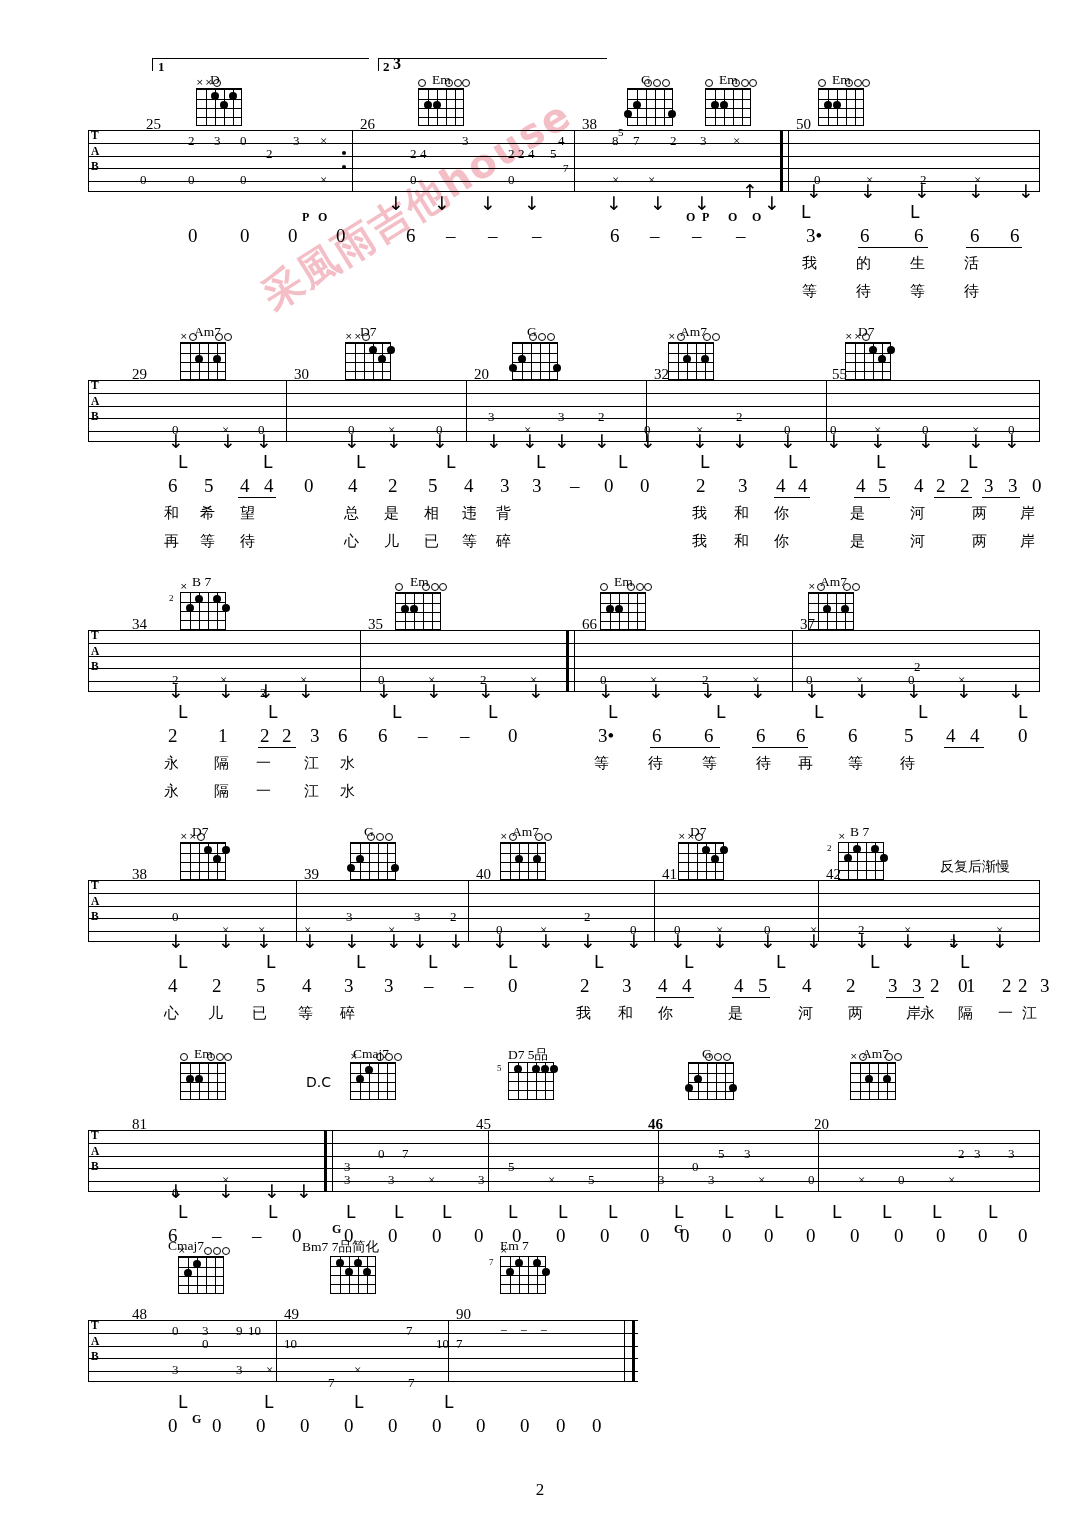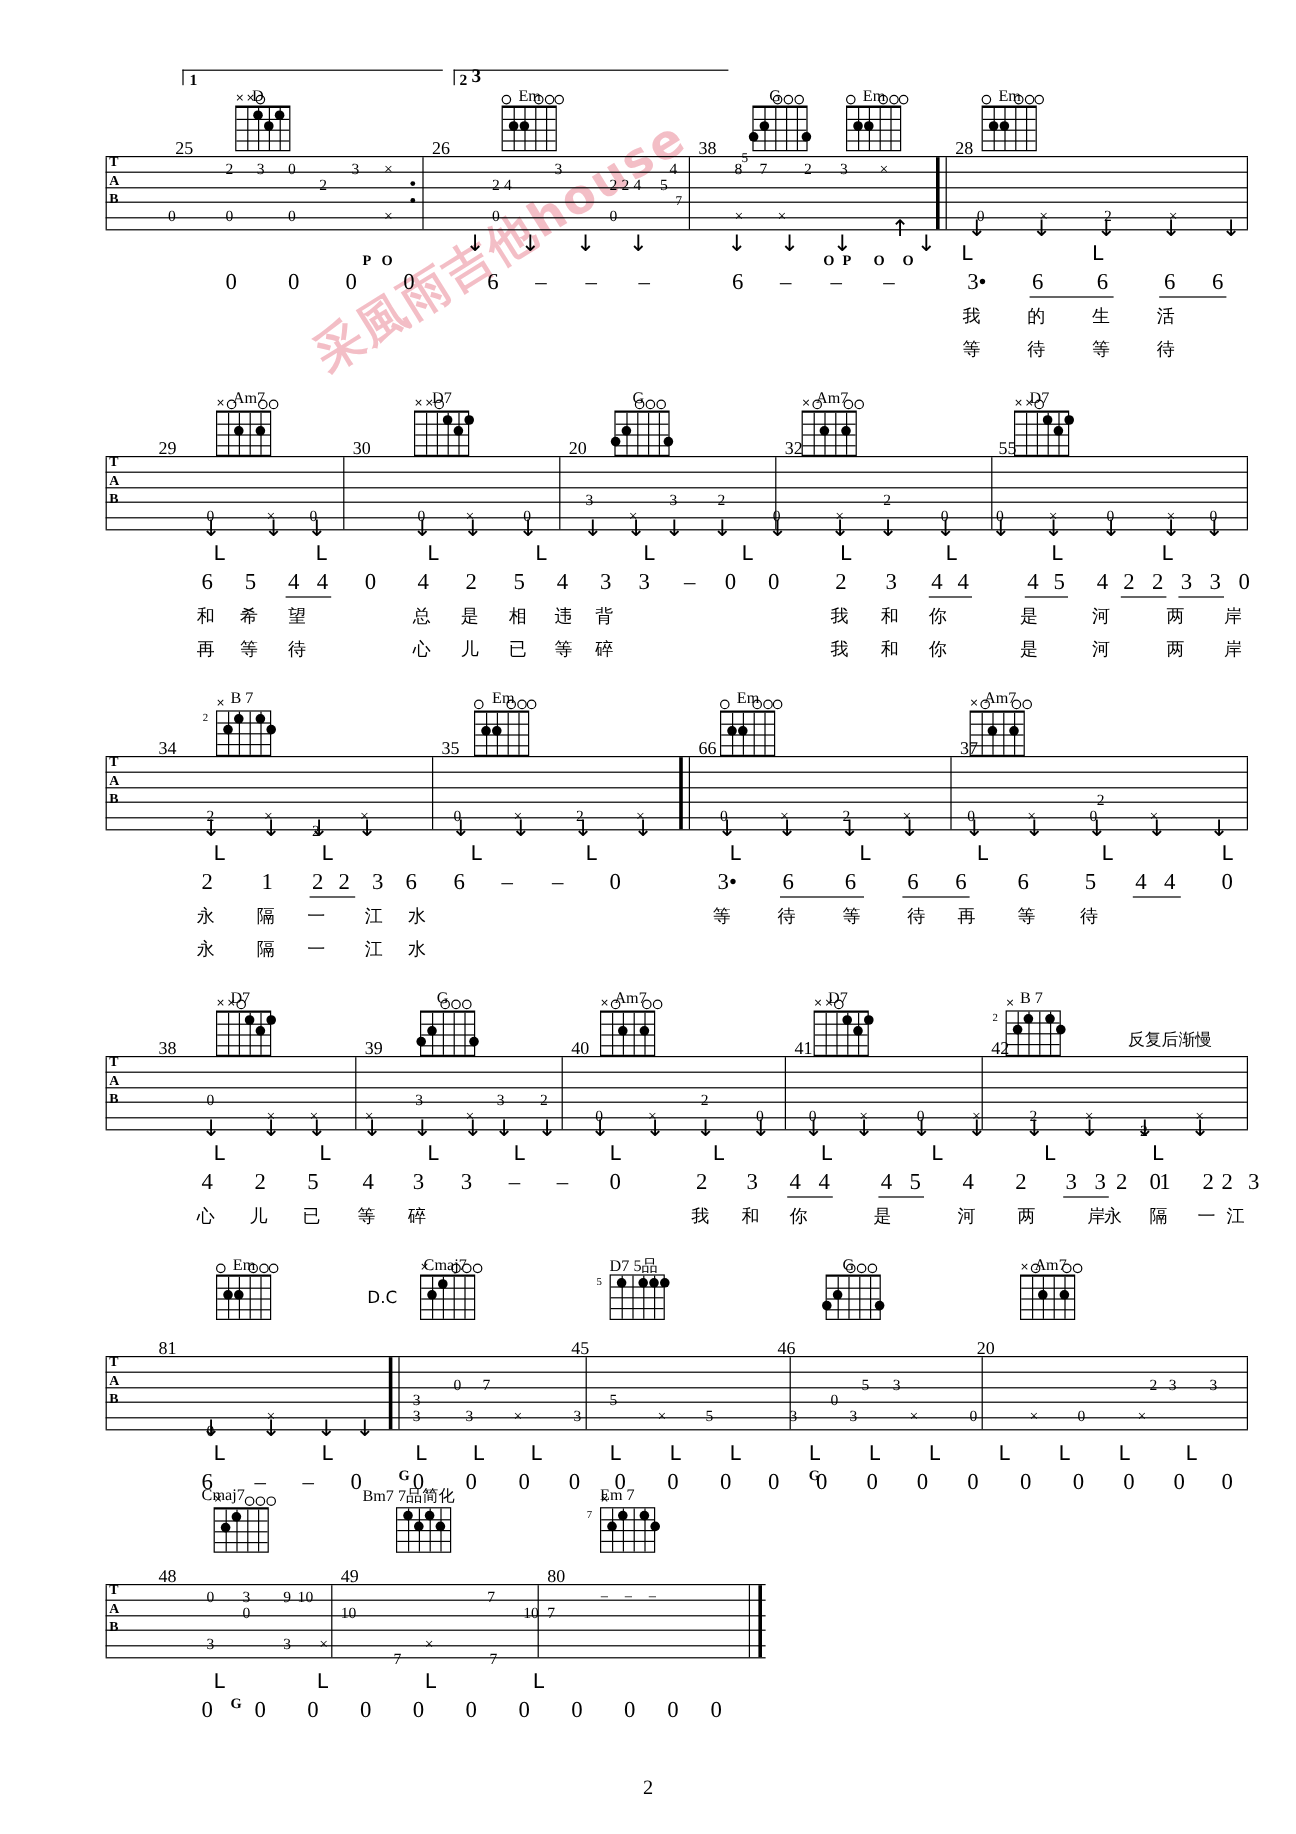--- a/index.html
+++ b/index.html
@@ -294,21 +294,21 @@
 
       <div class="t" style="left:726px; top:42px;">0</div>
       <div class="t" style="left:778px; top:42px;">×</div>
       <div class="t" style="left:832px; top:42px;">2</div>
       <div class="t" style="left:886px; top:42px;">×</div>
     </div>
 
     <div class="measnum" style="left:58px; top:-14px;">25</div>
     <div class="measnum" style="left:272px; top:-14px;">26</div>
     <div class="measnum" style="left:494px; top:-14px;">38</div>
-    <div class="measnum" style="left:708px; top:-14px;">28</div>
+    <div class="measnum" style="left:708px; top:-14px;">50</div>
 
     <div class="arrowdn" style="left:300px; top:64px;">↓</div>
     <div class="arrowdn" style="left:346px; top:64px;">↓</div>
     <div class="arrowdn" style="left:392px; top:64px;">↓</div>
     <div class="arrowdn" style="left:436px; top:64px;">↓</div>
     <div class="arrowdn" style="left:518px; top:64px;">↓</div>
     <div class="arrowdn" style="left:562px; top:64px;">↓</div>
     <div class="arrowdn" style="left:606px; top:64px;">↓</div>
     <div class="arrowup" style="left:654px; top:52px;">↑</div>
     <div class="arrowdn" style="left:676px; top:64px;">↓</div>
@@ -1145,21 +1145,21 @@
       <div class="t" style="left:770px; top:42px;">×</div>
       <div class="t" style="left:810px; top:42px;">0</div>
       <div class="t" style="left:870px; top:16px;">2</div>
       <div class="t" style="left:886px; top:16px;">3</div>
       <div class="t" style="left:920px; top:16px;">3</div>
       <div class="t" style="left:860px; top:42px;">×</div>
     </div>
 
     <div class="measnum" style="left:44px; top:-14px;">81</div>
     <div class="measnum" style="left:388px; top:-14px;">45</div>
-    <div class="measnum" style="left:560px; top:-14px;">46</div>
+    <div class="measnum" style="left:560px; top:-14px;font-weight:bold;">46</div>
     <div class="measnum" style="left:726px; top:-14px;">20</div>
 
     <div class="arrowdn" style="left:80px; top:52px;">↓</div>
     <div class="arrowdn" style="left:130px; top:52px;">↓</div>
     <div class="arrowdn" style="left:176px; top:52px;">↓</div>
     <div class="arrowdn" style="left:208px; top:52px;">↓</div>
 
     <div class="hook" style="left:90px; top:74px;">L</div>
     <div class="hook" style="left:180px; top:74px;">L</div>
     <div class="hook" style="left:258px; top:74px;">L</div>
@@ -1330,21 +1330,21 @@
       <div class="t" style="left:240px; top:55px;">7</div>
       <div class="t" style="left:266px; top:42px;">×</div>
       <div class="t" style="left:320px; top:55px;">7</div>
       <div class="t" style="left:412px; top:3px;">−</div>
       <div class="t" style="left:432px; top:3px;">−</div>
       <div class="t" style="left:452px; top:3px;">−</div>
     </div>
 
     <div class="measnum" style="left:44px; top:-14px;">48</div>
     <div class="measnum" style="left:196px; top:-14px;">49</div>
-    <div class="measnum" style="left:368px; top:-14px;">80</div>
+    <div class="measnum" style="left:368px; top:-14px;">90</div>
 
     <div class="hook" style="left:90px; top:74px;">L</div>
     <div class="hook" style="left:176px; top:74px;">L</div>
     <div class="hook" style="left:266px; top:74px;">L</div>
     <div class="hook" style="left:356px; top:74px;">L</div>
 
     <div class="jp" style="left:80px; top:96px;">0</div>
     <div class="jp" style="left:124px; top:96px;">0</div>
     <div class="jp" style="left:168px; top:96px;">0</div>
     <div class="jp" style="left:212px; top:96px;">0</div>

